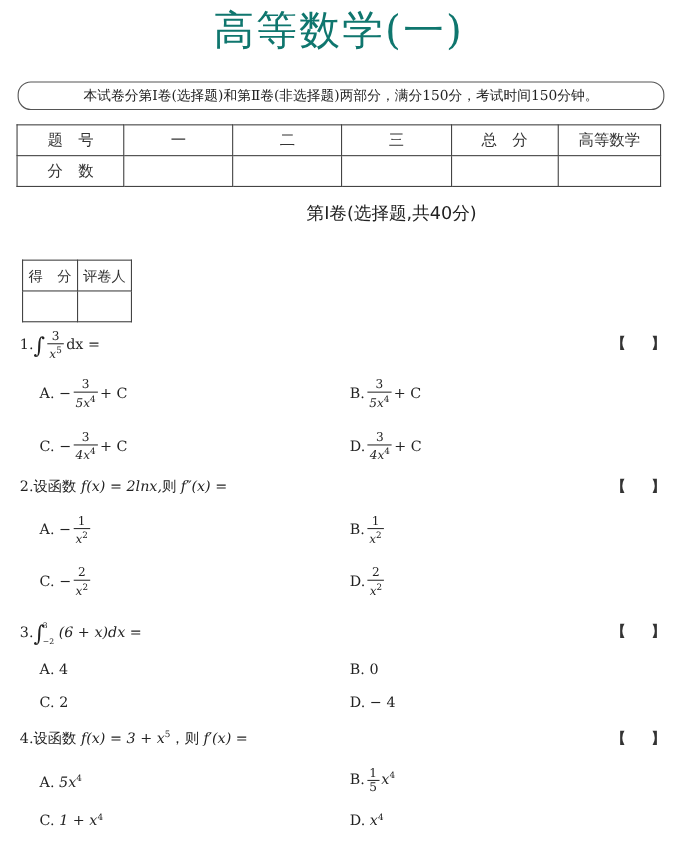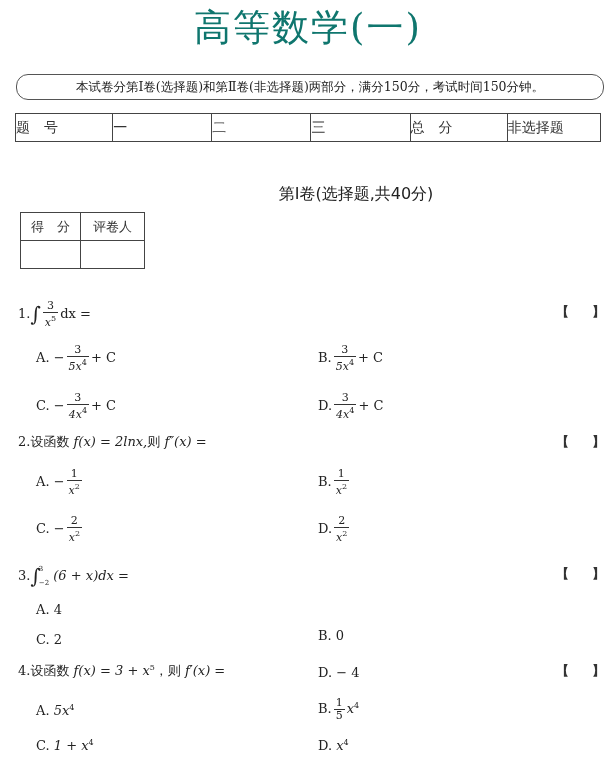--- a/index.html
+++ b/index.html
@@ -4,25 +4,25 @@
 <style>
   html, body { margin: 0; padding: 0; background: #ffffff; }
   body { width: 616px; height: 766px; position: relative; overflow: hidden;
          font-family: "DejaVu Serif", "Liberation Serif", serif; color: #1a1a1a; }
   .abs { position: absolute; }
   .title { left: 0; width: 616px; top: 4px; text-align: center; font-size: 37px; letter-spacing: 2px;
            font-family: "DejaVu Serif", serif; color: #0f766e; line-height: 48px; }
   .notice { left: 16px; top: 74px; width: 588px; height: 26px; border: 1px solid #555; border-radius: 12px;
             box-sizing: border-box; font-size: 12.5px; line-height: 24px; text-align: center; color: #222; }
   table.score { border-collapse: collapse; position: absolute; left: 15px; top: 113px; width: 586px; }
-  table.score td { border: 1px solid #444; height: 27px; font-size: 14px; text-align: left; color: #333;
+  table.score td { border: 1px solid #444; height: 27px; font-size: 14px; text-align: center; color: #333;
                    font-family: "DejaVu Sans", sans-serif; padding: 0; margin-top: 40px; }
   .vol-heading { left: 16px; width: 616px; top: 184px; text-align: center; font-size: 16px;
                  font-family: "DejaVu Sans", sans-serif; color: #222; margin-left: 32px; }
-  table.grader { border-collapse: collapse; position: absolute; left: 20px; top: 212px; width: 125px; padding-left: 40px; }
+  table.grader { border-collapse: collapse; position: absolute; left: 20px; top: 236px; width: 100px; padding-left: 40px; }
   table.grader td { border: 1px solid #444; height: 27px; font-size: 13px; text-align: center; color: #333;
                     font-family: "DejaVu Sans", sans-serif; padding: 0; }
   .sec-desc { left: 162px; top: 236px; width: 445px; font-size: 13.5px; line-height: 19px;
               font-family: "DejaVu Sans", sans-serif; color: #1a1a1a; }
   .sec-desc .indent { padding-left: 26px; }
   .q { left: 18px; font-size: 13px; color: #222; white-space: nowrap; }
   .opt { font-size: 13px; color: #222; white-space: nowrap; }
   .optA { left: 36px; }
   .optB { left: 318px; }
   .bracket { font-size: 13px; font-weight: bold; color: #333; font-family: "DejaVu Sans", sans-serif; }
@@ -45,21 +45,29 @@
 <div class="abs notice">本试卷分第Ⅰ卷(选择题)和第Ⅱ卷(非选择题)两部分，满分150分，考试时间150分钟。</div>
 
 <table class="score">
   <tbody>
       <tr>
     <td style="width:97px">题　号</td>
     <td style="width:99px">一</td>
     <td style="width:99px">二</td>
     <td style="width:99px">三</td>
     <td style="width:97px">总　分</td>
-    <td style="width:93px">非选择题</td>
+    <td style="width:93px">高等数学</td>
+  </tr>
+  <tr>
+    <td>分　数</td>
+    <td></td>
+    <td></td>
+    <td></td>
+    <td></td>
+    <td></td>
   </tr>
 </tbody>
   </table>
 
 <div class="abs vol-heading">第Ⅰ卷(选择题,共40分)</div>
 
 <table class="grader">
   <tbody>
       <tr>
     <td style="width:60px">得　分</td>
@@ -115,27 +123,27 @@
 
 <div class="abs q" style="top:562px">
   <span>3.</span><span class="int">∫</span><span class="lim"><span>3</span><span>−2</span></span> <i>(6 + x)dx =</i>
 </div>
 <span class="abs bracket br-l" style="top:565px">【</span>
 <span class="abs bracket br-r" style="top:565px">】</span>
 
 <div class="abs opt optA" style="top:602px">
   <span>A.</span> <span>4</span>
 </div>
-<div class="abs opt optB" style="top:628px">
+<div class="abs opt optB" style="top:602px">
   <span>B.</span> <span>0</span>
 </div>
 <div class="abs opt optA" style="top:632px">
   <span>C.</span> <span>2</span>
 </div>
-<div class="abs opt optB" style="top:665px">
+<div class="abs opt optB" style="top:632px">
   <span>D.</span> <span>− 4</span>
 </div>
 
 <div class="abs q" style="top:662px">
   <span>4.</span><span>设函数</span> <i>f(x) = 3 + x</i><sup>5</sup><span>，则</span> <i>f′(x) =</i>
 </div>
 <span class="abs bracket br-l" style="top:662px">【</span>
 <span class="abs bracket br-r" style="top:662px">】</span>
 
 <div class="abs opt optA" style="top:703px">

